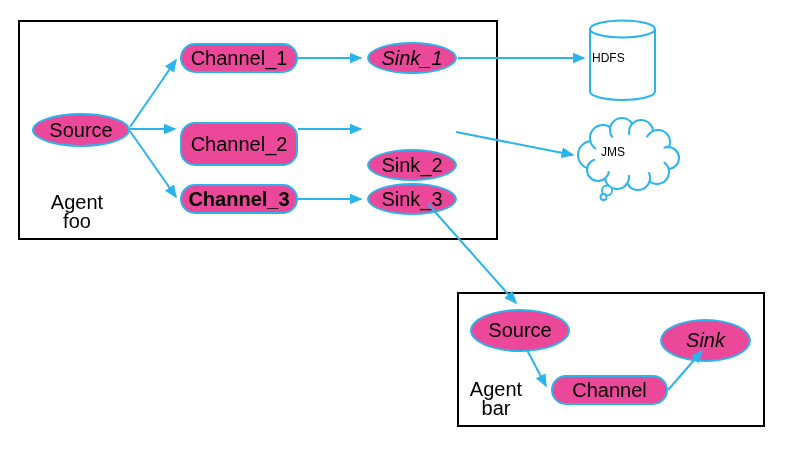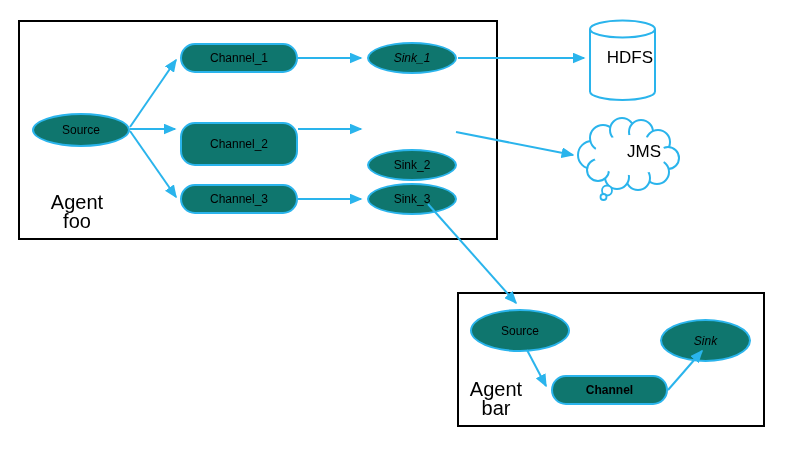--- a/index.html
+++ b/index.html
@@ -4,33 +4,33 @@
 <style>
   :root { --accent:#2AB4EC; --box-border:#000000; --text:#000000; --bg:#FFFFFF; }
   * { box-sizing:border-box; margin:0; padding:0; }
   html,body { width:789px; height:451px; background:var(--bg); overflow:hidden;
               font-family:"Liberation Sans","DejaVu Sans",sans-serif; color:var(--text); }
   .canvas { position:absolute; left:0; top:0; width:789px; height:451px; }
 
   .agent-box { position:absolute; border:2.5px solid var(--box-border); background:transparent; z-index:1; }
   .agent-box .agent-label { position:absolute; text-align:center; font-size:20px; line-height:19px; }
 
-  .node { position:absolute; background:#0f766e; border:2px solid var(--accent); z-index:3;
-          display:flex; align-items:center; justify-content:center; font-size:12px; }
+  .node { position:absolute; background:#ec4899; border:2px solid var(--accent); z-index:3;
+          display:flex; align-items:center; justify-content:center; font-size:20px; }
   .ellipse { border-radius:50%; }
   .stadium { border-radius:15px; }
 
   svg.connectors { position:absolute; left:0; top:0; z-index:5; pointer-events:none; }
   .arrow { stroke:var(--accent); stroke-width:2; fill:none; marker-end:url(#ah); }
   .shape-line { stroke:var(--accent); stroke-width:2; fill:#ffffff; }
   .cover { fill:#ffffff; stroke:none; }
   .tail { stroke:var(--accent); stroke-width:1.8; fill:#ffffff; }
   #ah path { fill:var(--accent); }
 
-  .ext-label { position:absolute; z-index:6; text-align:right; font-size:17px; line-height:20px; }
+  .ext-label { position:absolute; z-index:6; text-align:left; font-size:12px; line-height:20px; }
 </style>
 </head>
 <body>
 
 <div class="canvas">
 
   <div class="agent-box" style="left:18px; top:20px; width:480px; height:220px;">
     <div class="agent-label" style="left:26px; top:171px; width:62px;">
       <div>Agent</div>
       <div>foo</div>
@@ -47,38 +47,38 @@
   <div class="node ellipse" style="left:32px; top:113px; width:98px; height:34px;">
     <span>Source</span>
   </div>
 
   <div class="node stadium" style="left:180px; top:43px; width:118px; height:30px;">
     <span>Channel_1</span>
   </div>
   <div class="node stadium" style="left:180px; top:122px; width:118px; height:44px;">
     <span>Channel_2</span>
   </div>
-  <div class="node stadium" style="left:180px; top:184px; width:118px; height:30px;">
+  <div class="node stadium" style="left:180px; top:184px; width:118px; height:30px;font-weight:bold;">
     <span>Channel_3</span>
   </div>
 
   <div class="node ellipse" style="left:367px; top:42px; width:90px; height:32px;font-style:italic;">
     <span>Sink_1</span>
   </div>
   <div class="node ellipse" style="left:367px; top:113px; width:90px; height:32px;margin-top:36px;">
     <span>Sink_2</span>
   </div>
   <div class="node ellipse" style="left:367px; top:183px; width:90px; height:32px;">
     <span>Sink_3</span>
   </div>
 
   <div class="node ellipse" style="left:470px; top:309px; width:100px; height:43px;">
     <span>Source</span>
   </div>
-  <div class="node stadium" style="left:551px; top:375px; width:117px; height:30px;font-weight:bold;">
+  <div class="node stadium" style="left:551px; top:375px; width:117px; height:30px;">
     <span>Channel</span>
   </div>
   <div class="node ellipse" style="left:660px; top:319px; width:91px; height:43px;font-style:italic;">
     <span>Sink</span>
   </div>
 
   <svg class="connectors" width="789" height="451" viewBox="0 0 789 451">
     <defs>
       <marker id="ah" markerWidth="13" markerHeight="11" refX="11.5" refY="5.5" orient="auto" markerUnits="userSpaceOnUse">
         <path d="M0,0 L13,5.5 L0,11 Z"></path>

